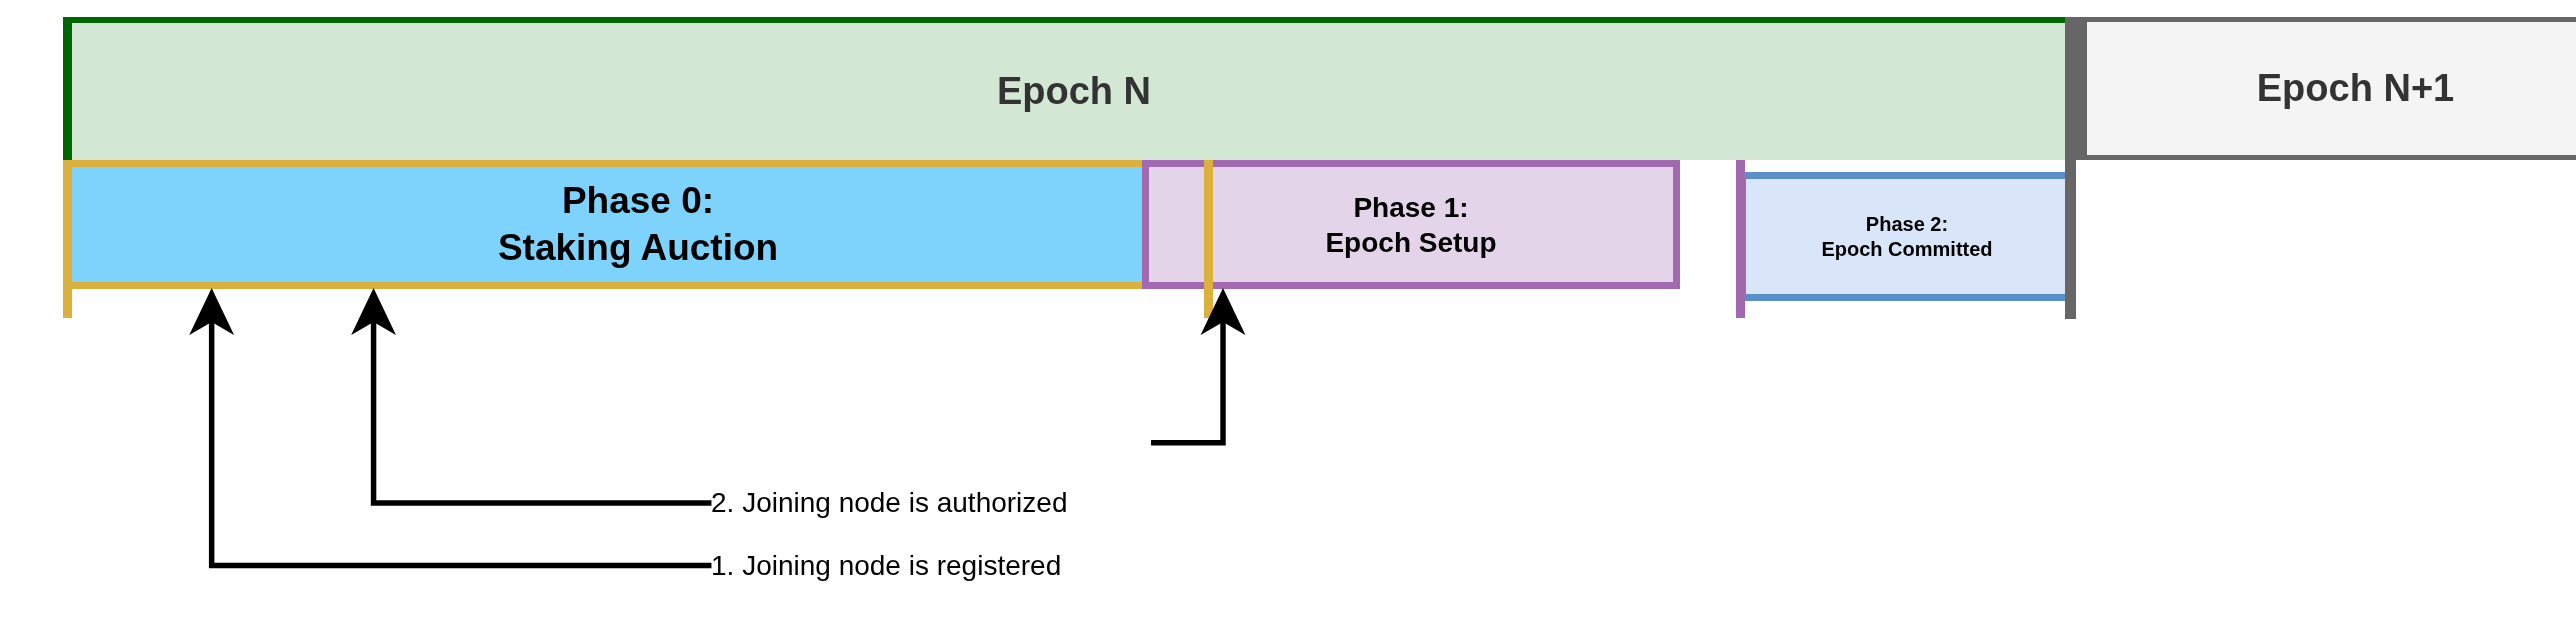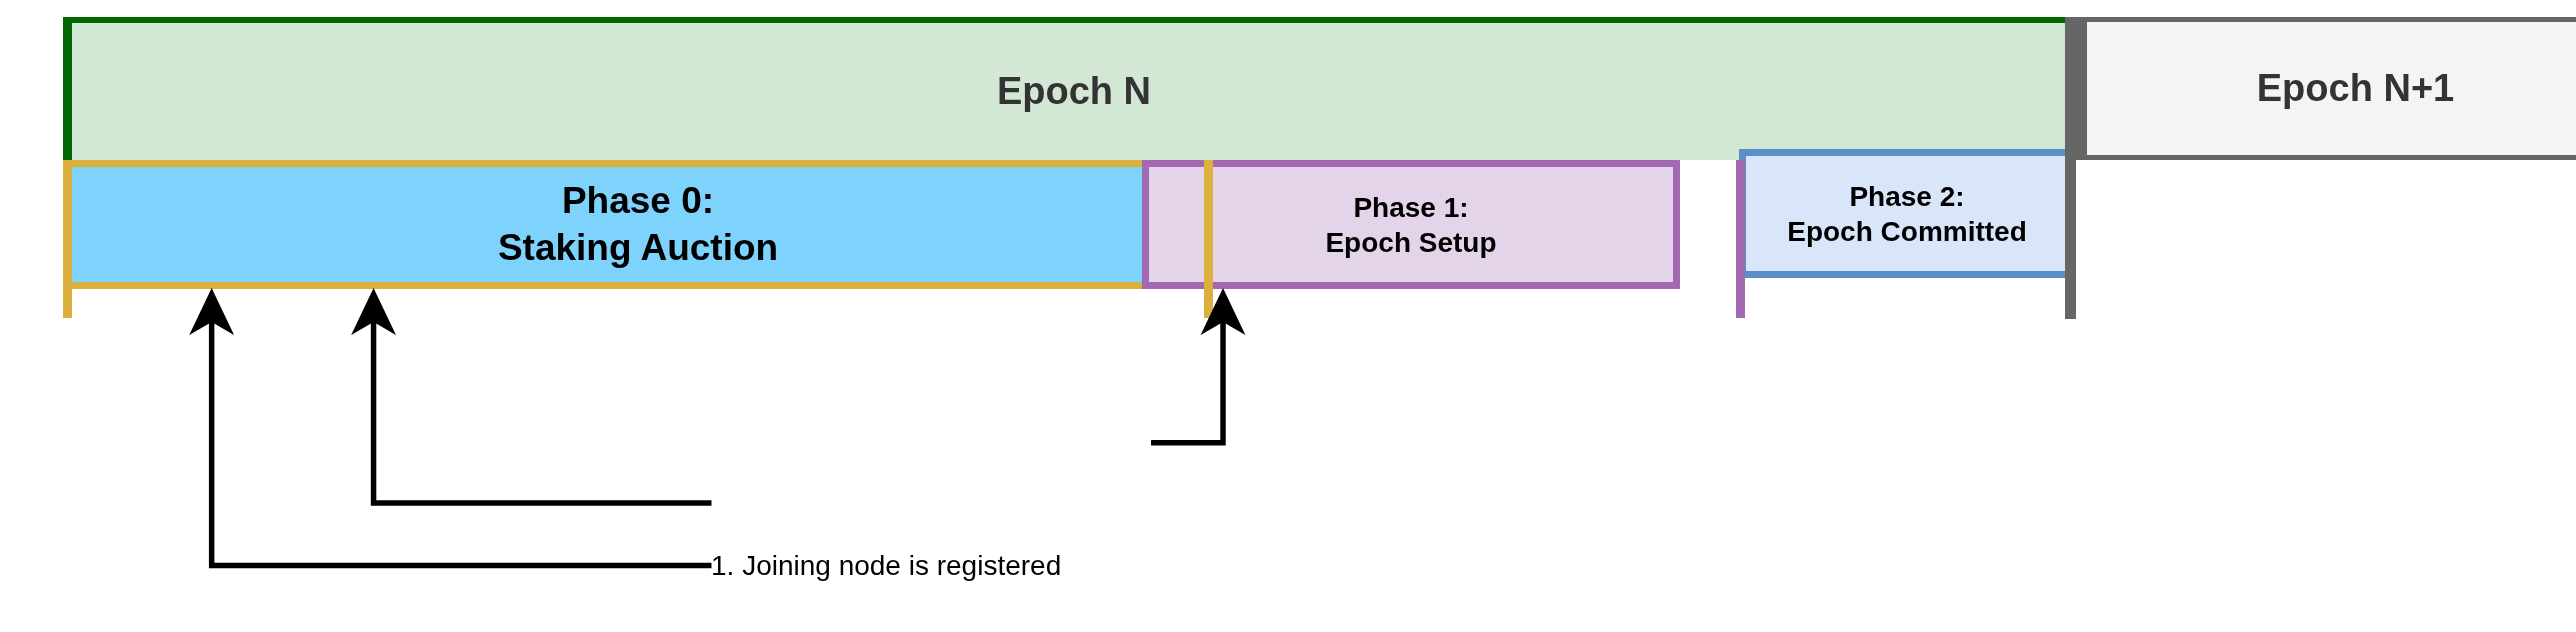--- a/index.html
+++ b/index.html
@@ -80,26 +80,26 @@
     background: #e3d4e9;
     border: 7px solid #a269b0;
     font-size: 28px;
     font-weight: bold;
     color: #000000;
   }
 
   
   .phase2 {
     left: 1707px;
-    top: 149px;
+    top: 172px;
     width: 336px;
     height: 129px;
     background: #d9e6fa;
     border: 7px solid #5b8fca;
-    font-size: 28px;
+    font-size: 20px;
     font-weight: bold;
     color: #000000;
   }
 
   
   .tick {
     position: absolute;
     width: 9.4px;
   }
   .tick-gold-left  { left: 31px;   top: 160px; height: 158px; background: #dcb03c; }
@@ -160,17 +160,18 @@
     </defs>
 
     <path d="M 868,723 L 229,723 L 229,378" fill="none" stroke="#000000" stroke-width="7" marker-end="url(#arrowhead)"></path>
 
     <path d="M 868,643 L 436,643 L 436,378" fill="none" stroke="#000000" stroke-width="7" marker-end="url(#arrowhead)"></path>
 
     <path d="M 1430,566 L 1522,566 L 1522,378" fill="none" stroke="#000000" stroke-width="7" marker-end="url(#arrowhead)"></path>
   </svg>
 
 
+  <div class="callout-label cl-2">2. Joining node is authorized</div>
 
   <div class="callout-label cl-1">1. Joining node is registered</div>
 
 </div>
 
 
 </body></html>

